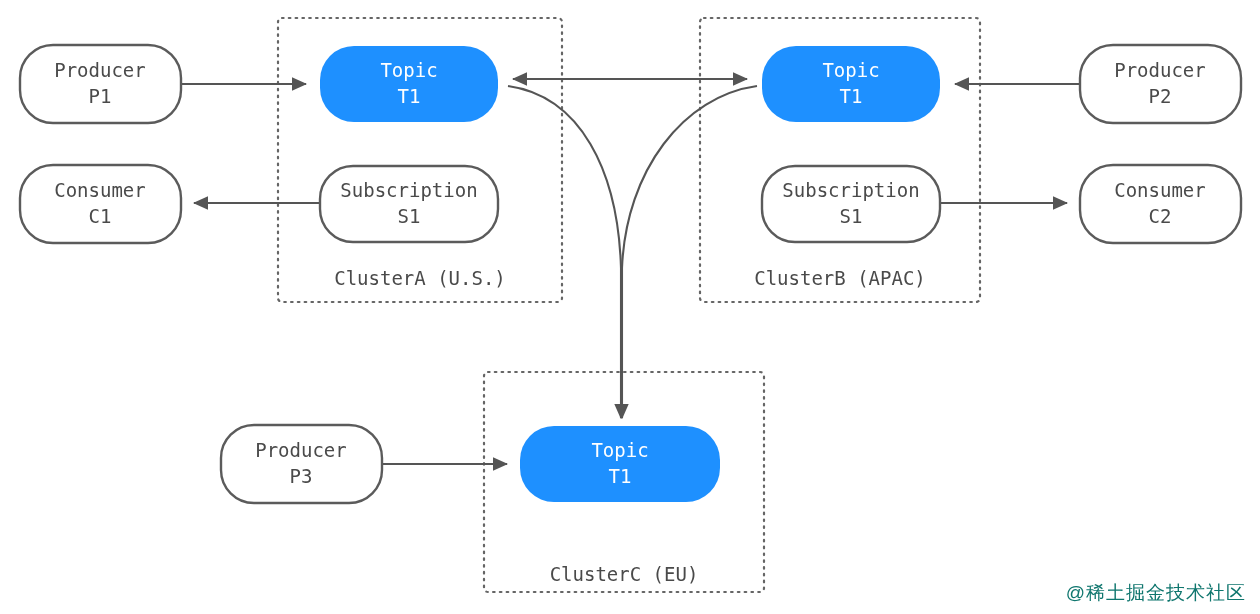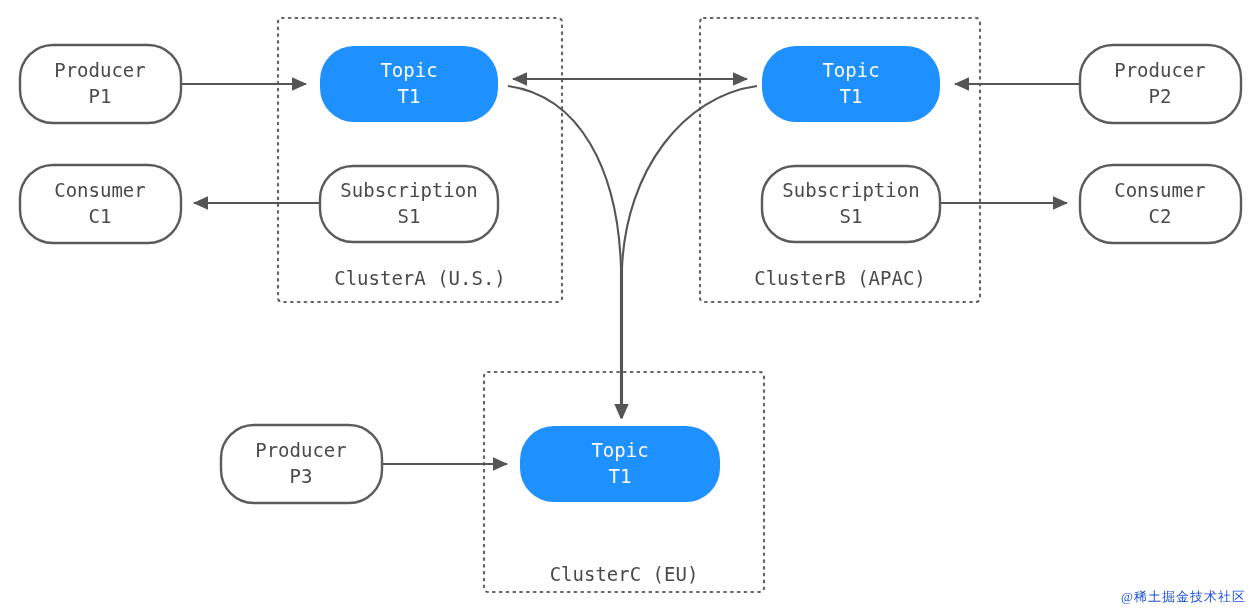--- a/index.html
+++ b/index.html
@@ -67,23 +67,23 @@
   }
   .edge-line {
     fill: none;
     stroke: #555555;
     stroke-width: 2.1;
   }
   .watermark-text {
     position: absolute;
     right: 14px;
     bottom: 8px;
-    font-family: Liberation Serif, serif;
-    font-size: 13px;
-    color: #1d4ed8;
+    font-family: Liberation Sans, sans-serif;
+    font-size: 19px;
+    color: #0f766e;
     letter-spacing: 1px;
     user-select: none;
   }
 </style>
 </head>
 <body>
 
 <div id="canvas">
 
   <svg id="diagram" viewBox="0 0 1260 614">

